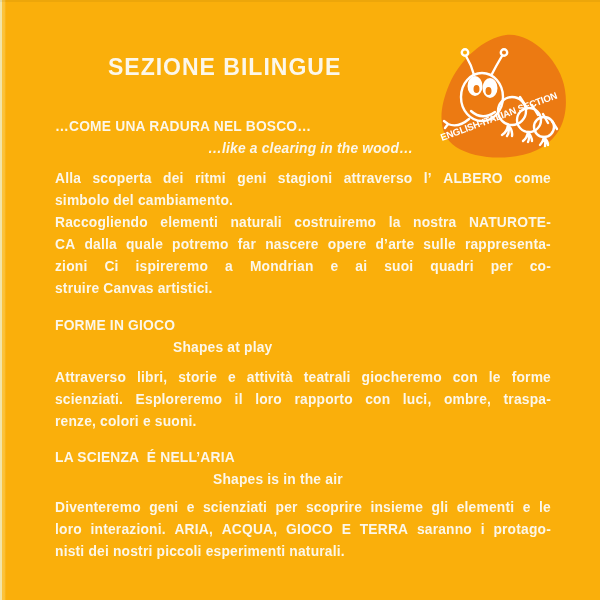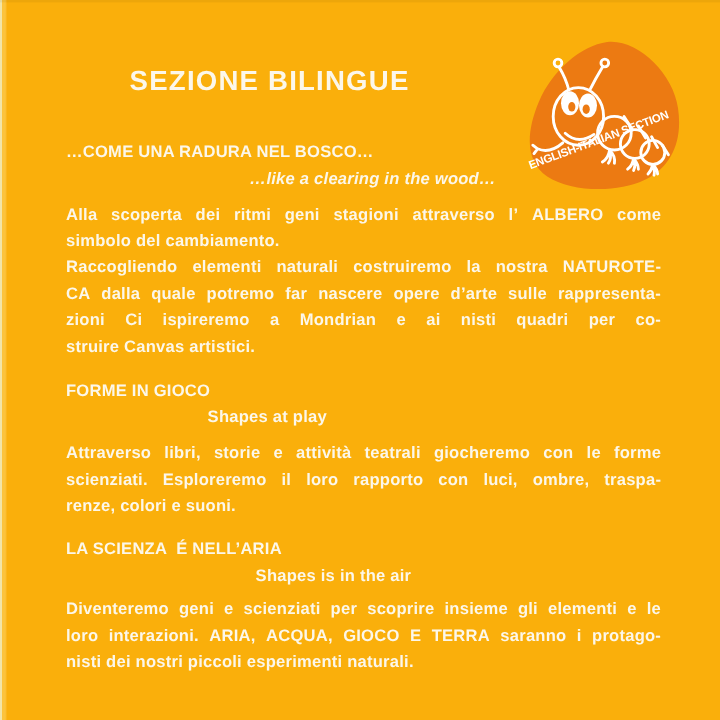--- a/index.html
+++ b/index.html
@@ -130,21 +130,21 @@
         <span>rappresenta-</span>
       </div>
     <div class="line j">
         <span>zioni</span>
         <span>Ci</span>
         <span>ispireremo</span>
         <span>a</span>
         <span>Mondrian</span>
         <span>e</span>
         <span>ai</span>
-        <span>nisti</span>
+        <span>suoi</span>
         <span>quadri</span>
         <span>per</span>
         <span>co-</span>
       </div>
     <div class="line">struire Canvas artistici.</div>
   </div>
   <div class="sp15"></div>
   <div class="line">FORME IN GIOCO</div>
   <div class="line ind2">Shapes at play</div>
   <div class="sp8"></div>

